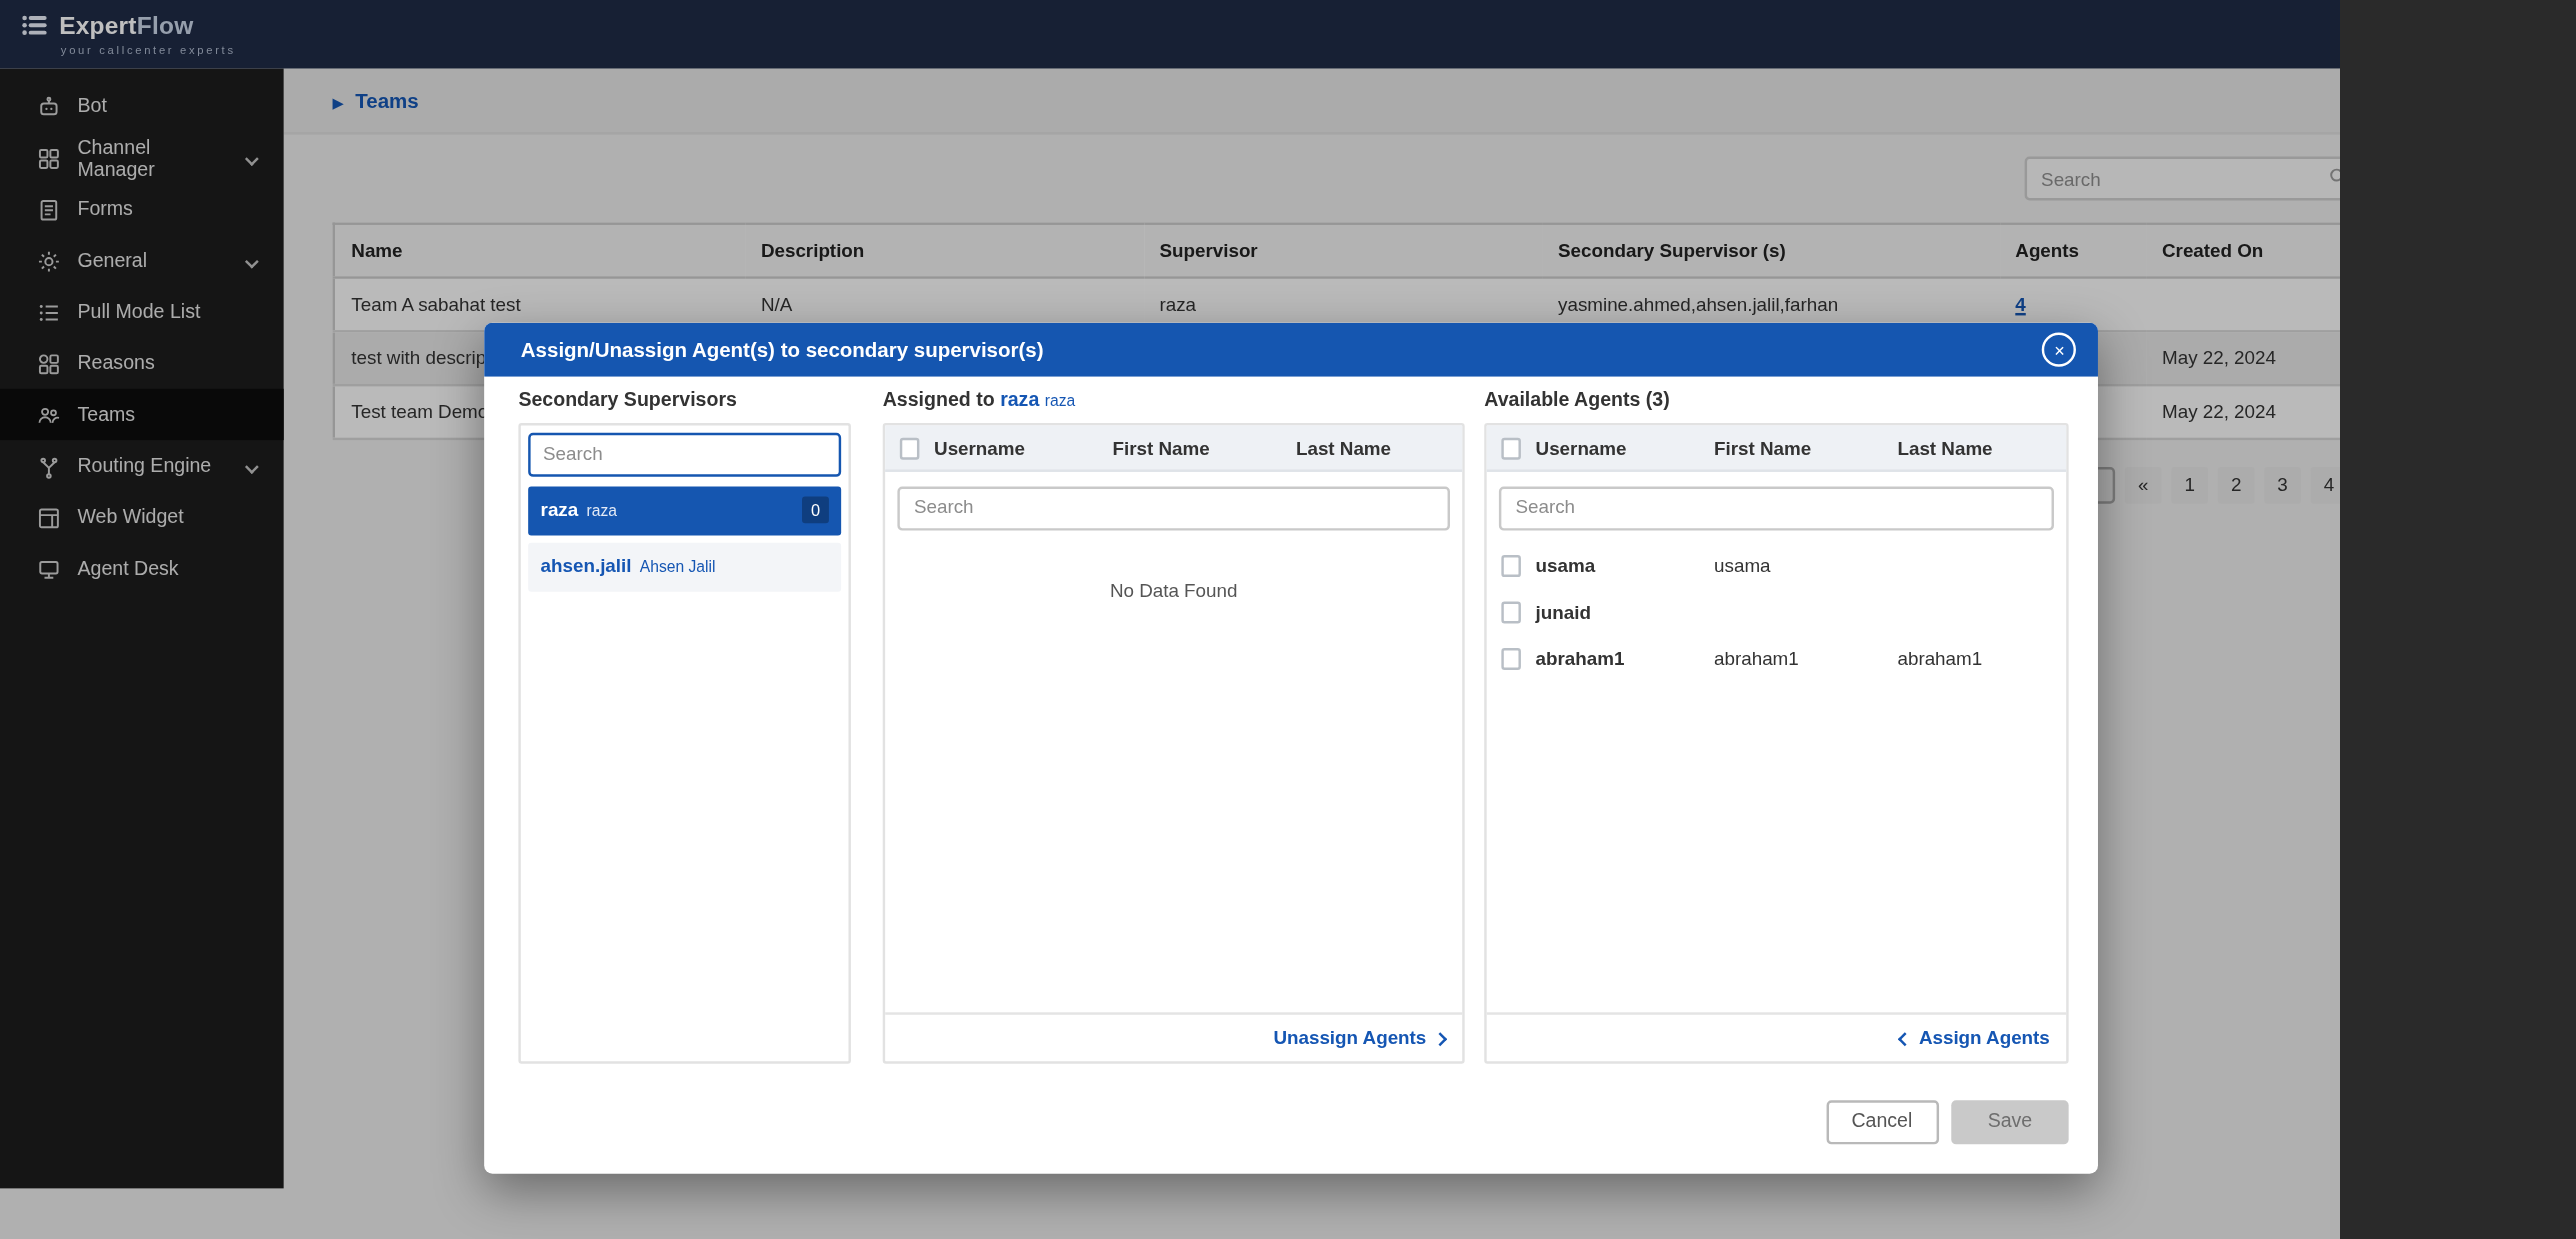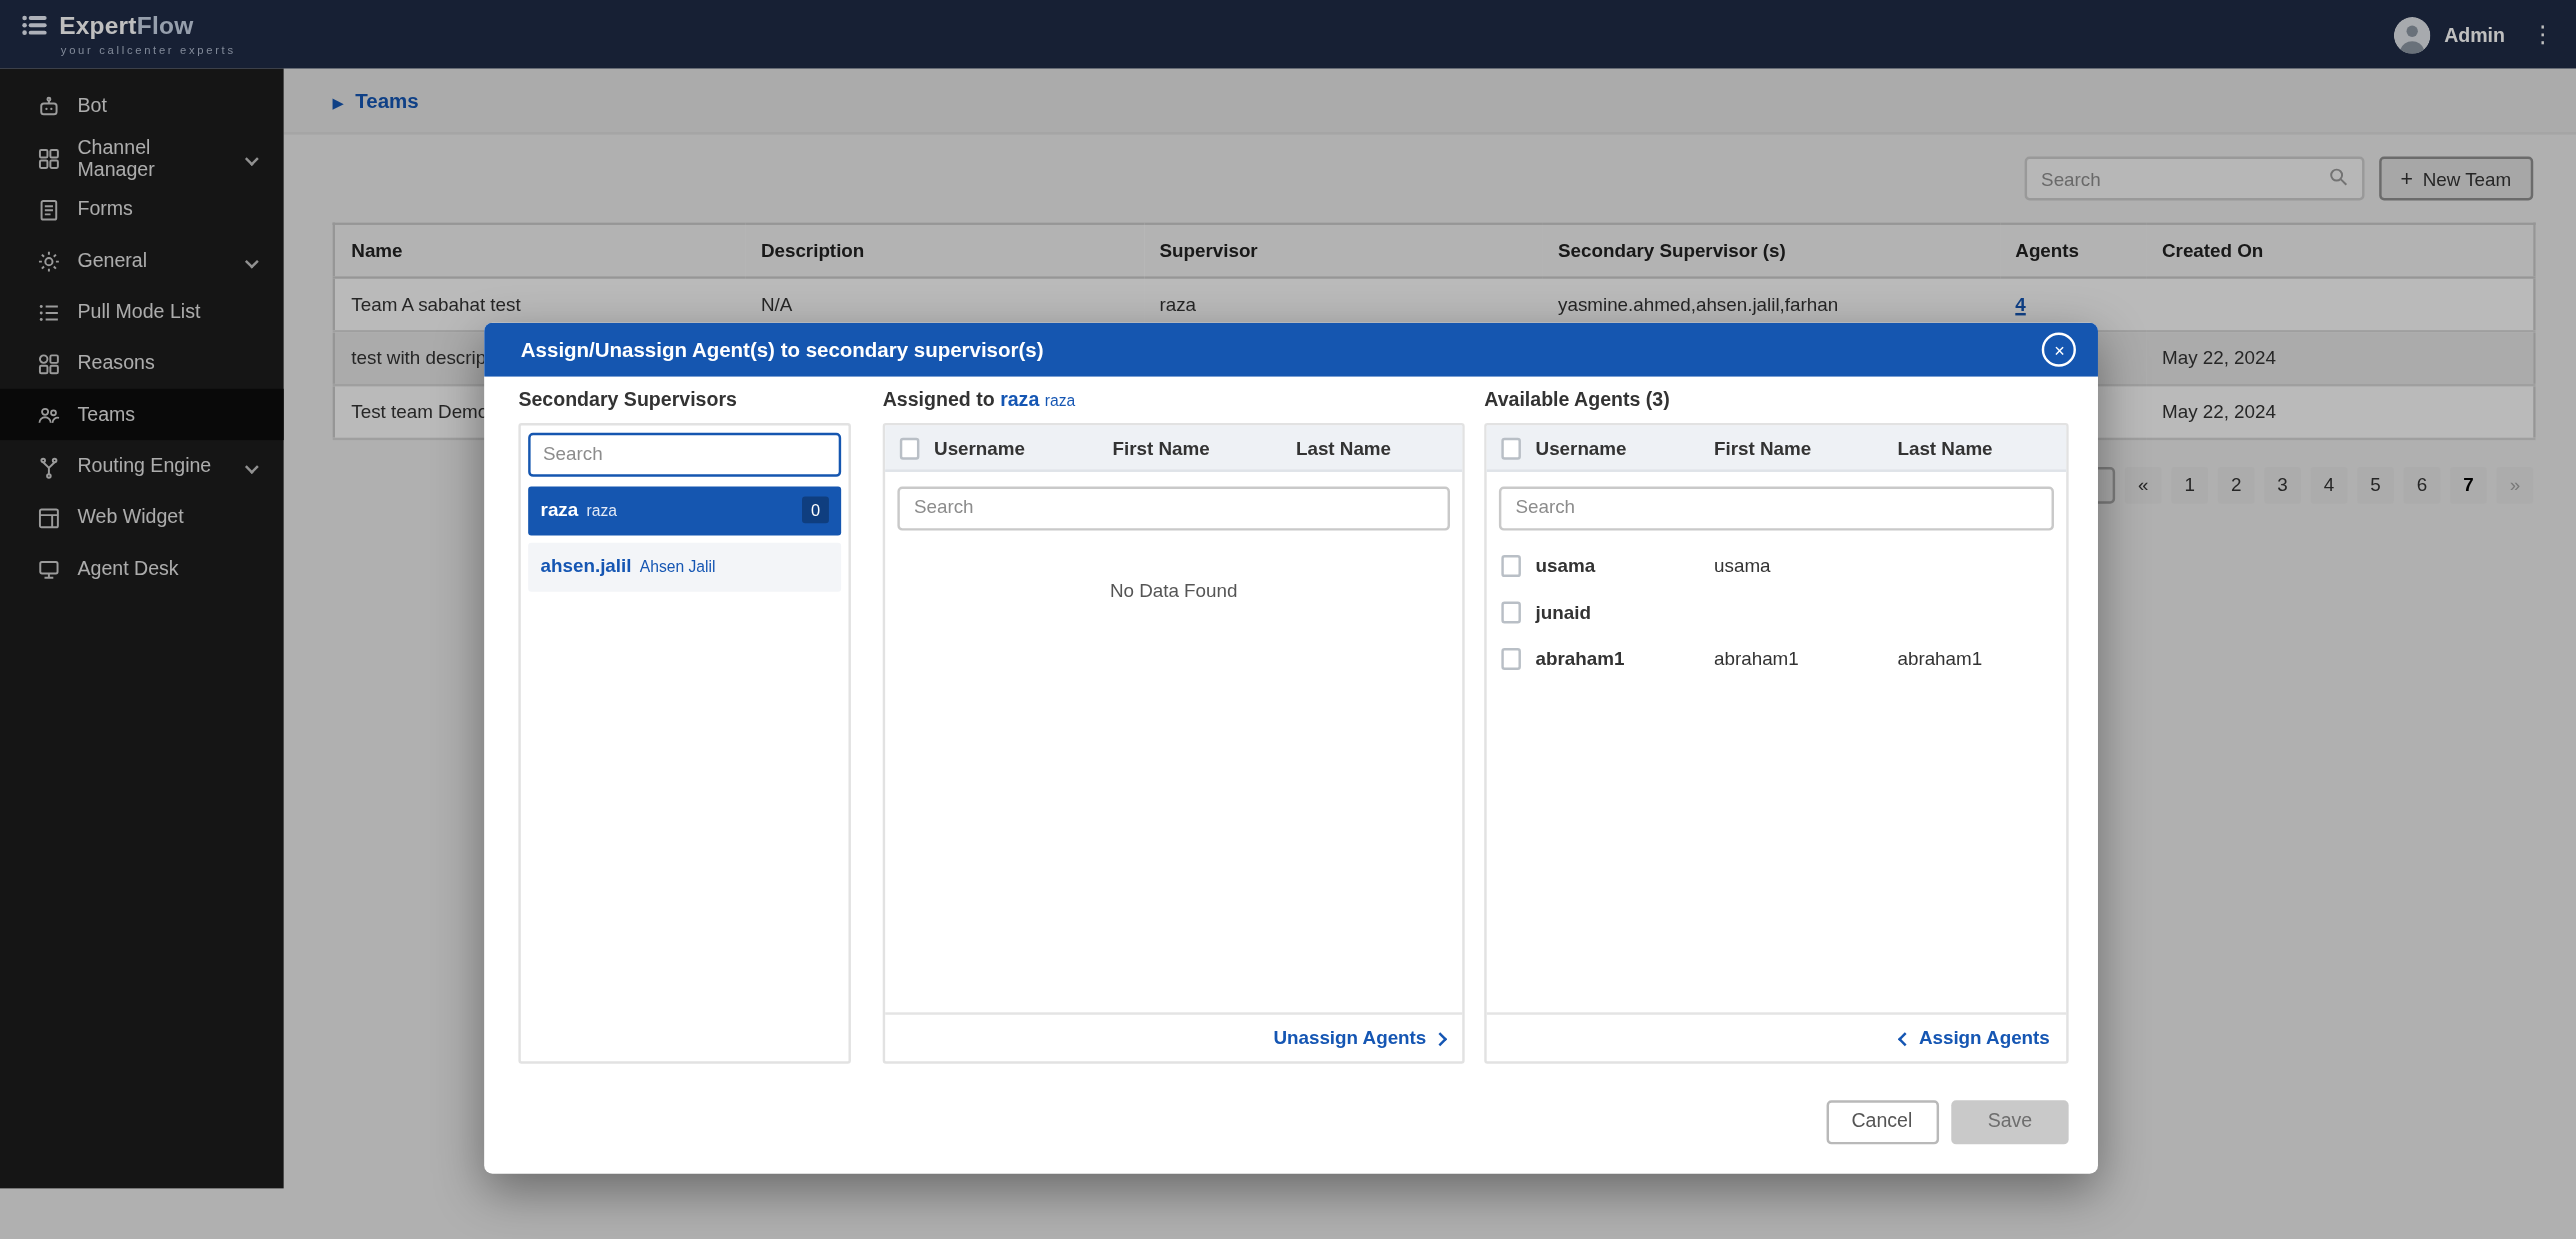--- a/index.html
+++ b/index.html
@@ -1,17 +1,17 @@
 <!DOCTYPE html>
 <html style="font-size:10.8px"><head>
 <meta charset="utf-8">
 <style>
   * { margin:0; padding:0; box-sizing:border-box; }
   html,body { background:#2a2a2a; }
-  .screen { position:relative; width:2576px; height:1240px; overflow:hidden; background:#4d7c0f; }
+  .screen { position:relative; width:2340px; height:1240px; overflow:hidden; background:#4d7c0f; }
   .stage { position:absolute; top:0; left:0; width:1054px; height:507px;
            transform:scale(2.4452); transform-origin:0 0;
            font-family:"Liberation Sans", sans-serif; background:#ebebeb; }
 
   
   .topbar { position:absolute; top:0; left:0; right:0; height:28px; background:#1f2b46;
             display:flex; align-items:center; padding:0 9.4px; z-index:30; }
   .brand { display:flex; flex-direction:column; }
   .brand-top { display:flex; align-items:center; gap:4px; }
   .brand-name { font-size:10px; font-weight:bold; color:#ffffff; letter-spacing:0.1px; }

